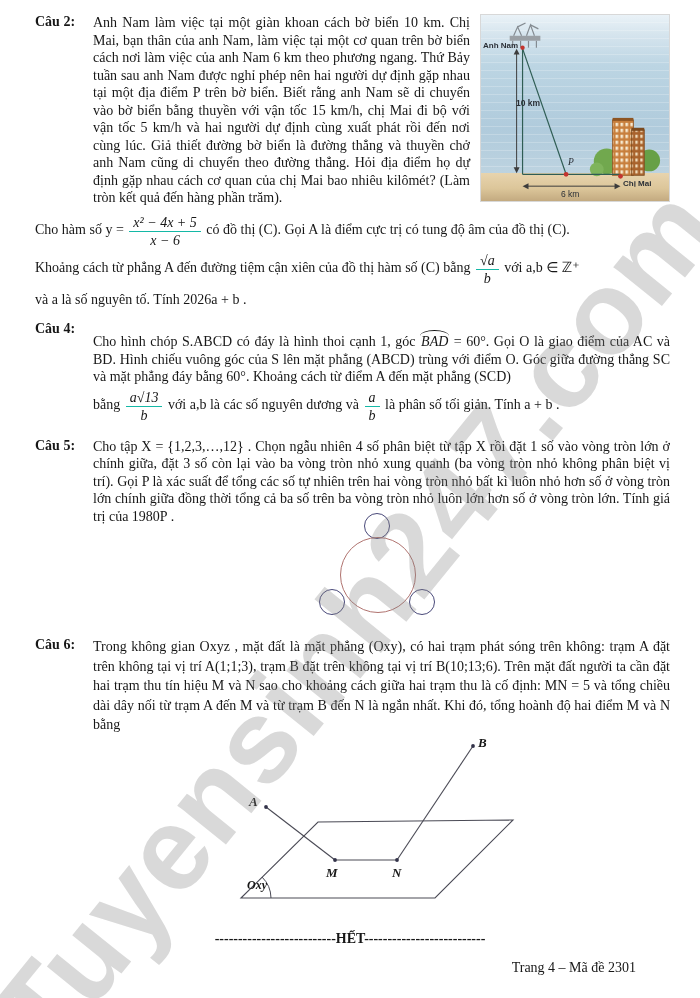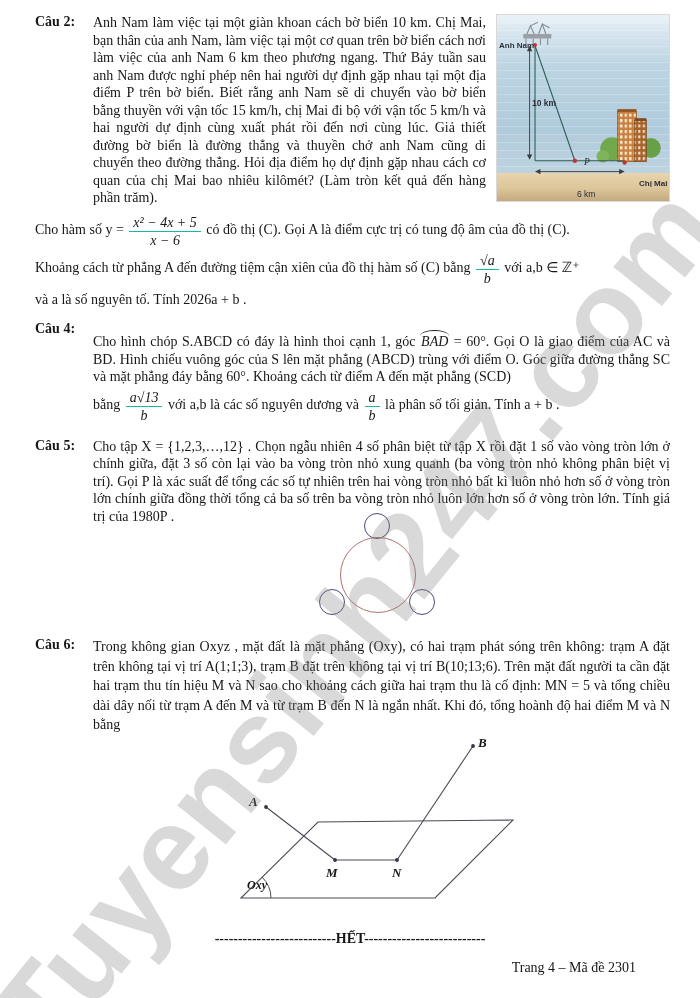--- a/index.html
+++ b/index.html
@@ -27,21 +27,21 @@
   .frac { display:inline-block; vertical-align:-11px; text-align:center;
           font-style:italic; line-height:15px; margin:0 2px; }
   .frac .num { display:block; padding:0 4px 1px; border-bottom:1px solid #14b8a6;font-style:italic; }
   .frac .den { display:block; padding-top:1px; }
 
   .widehat { font-style:italic; position:relative; display:inline-block; padding:0 1px; }
   .widehat::before { content:""; position:absolute; top:-3px; left:0; right:0; height:5px;
     border-top:1.3px solid #151515; border-radius:50% 50% 0 0 / 100% 100% 0 0; }
 
   
-  .illu { float:right; width:174px; height:188px; margin:0 0 4px 10px;
+  .illu { float:right; width:190px; height:188px; margin:0 0 4px 10px;
           position:relative; border:1px solid #d8d8d8; background:#fff; }
   .sea { position:absolute; left:0; right:0; top:0; bottom:28px;
     background:linear-gradient(180deg,#eaf2f7 0%,#d6e5ee 12%,#bcd5e3 32%,#b0cbdc 72%,#bdd3e0 100%); }
   .sea::after { content:""; position:absolute; inset:0;
     background:repeating-linear-gradient(180deg, rgba(255,255,255,0) 0 7px, rgba(255,255,255,0.22) 7px 8px); }
   .sand { position:absolute; left:0; right:0; bottom:0; height:28px;
     background:linear-gradient(180deg,#e8d4ae 0%,#dcc69a 55%,#c3aa80 100%); }
   .illu svg { position:absolute; inset:0; }
   .ilabel { position:absolute; font-family:"Liberation Sans", sans-serif;
     font-size:8px; color:#2a2f36; font-weight:bold; line-height:9px; white-space:nowrap; }

